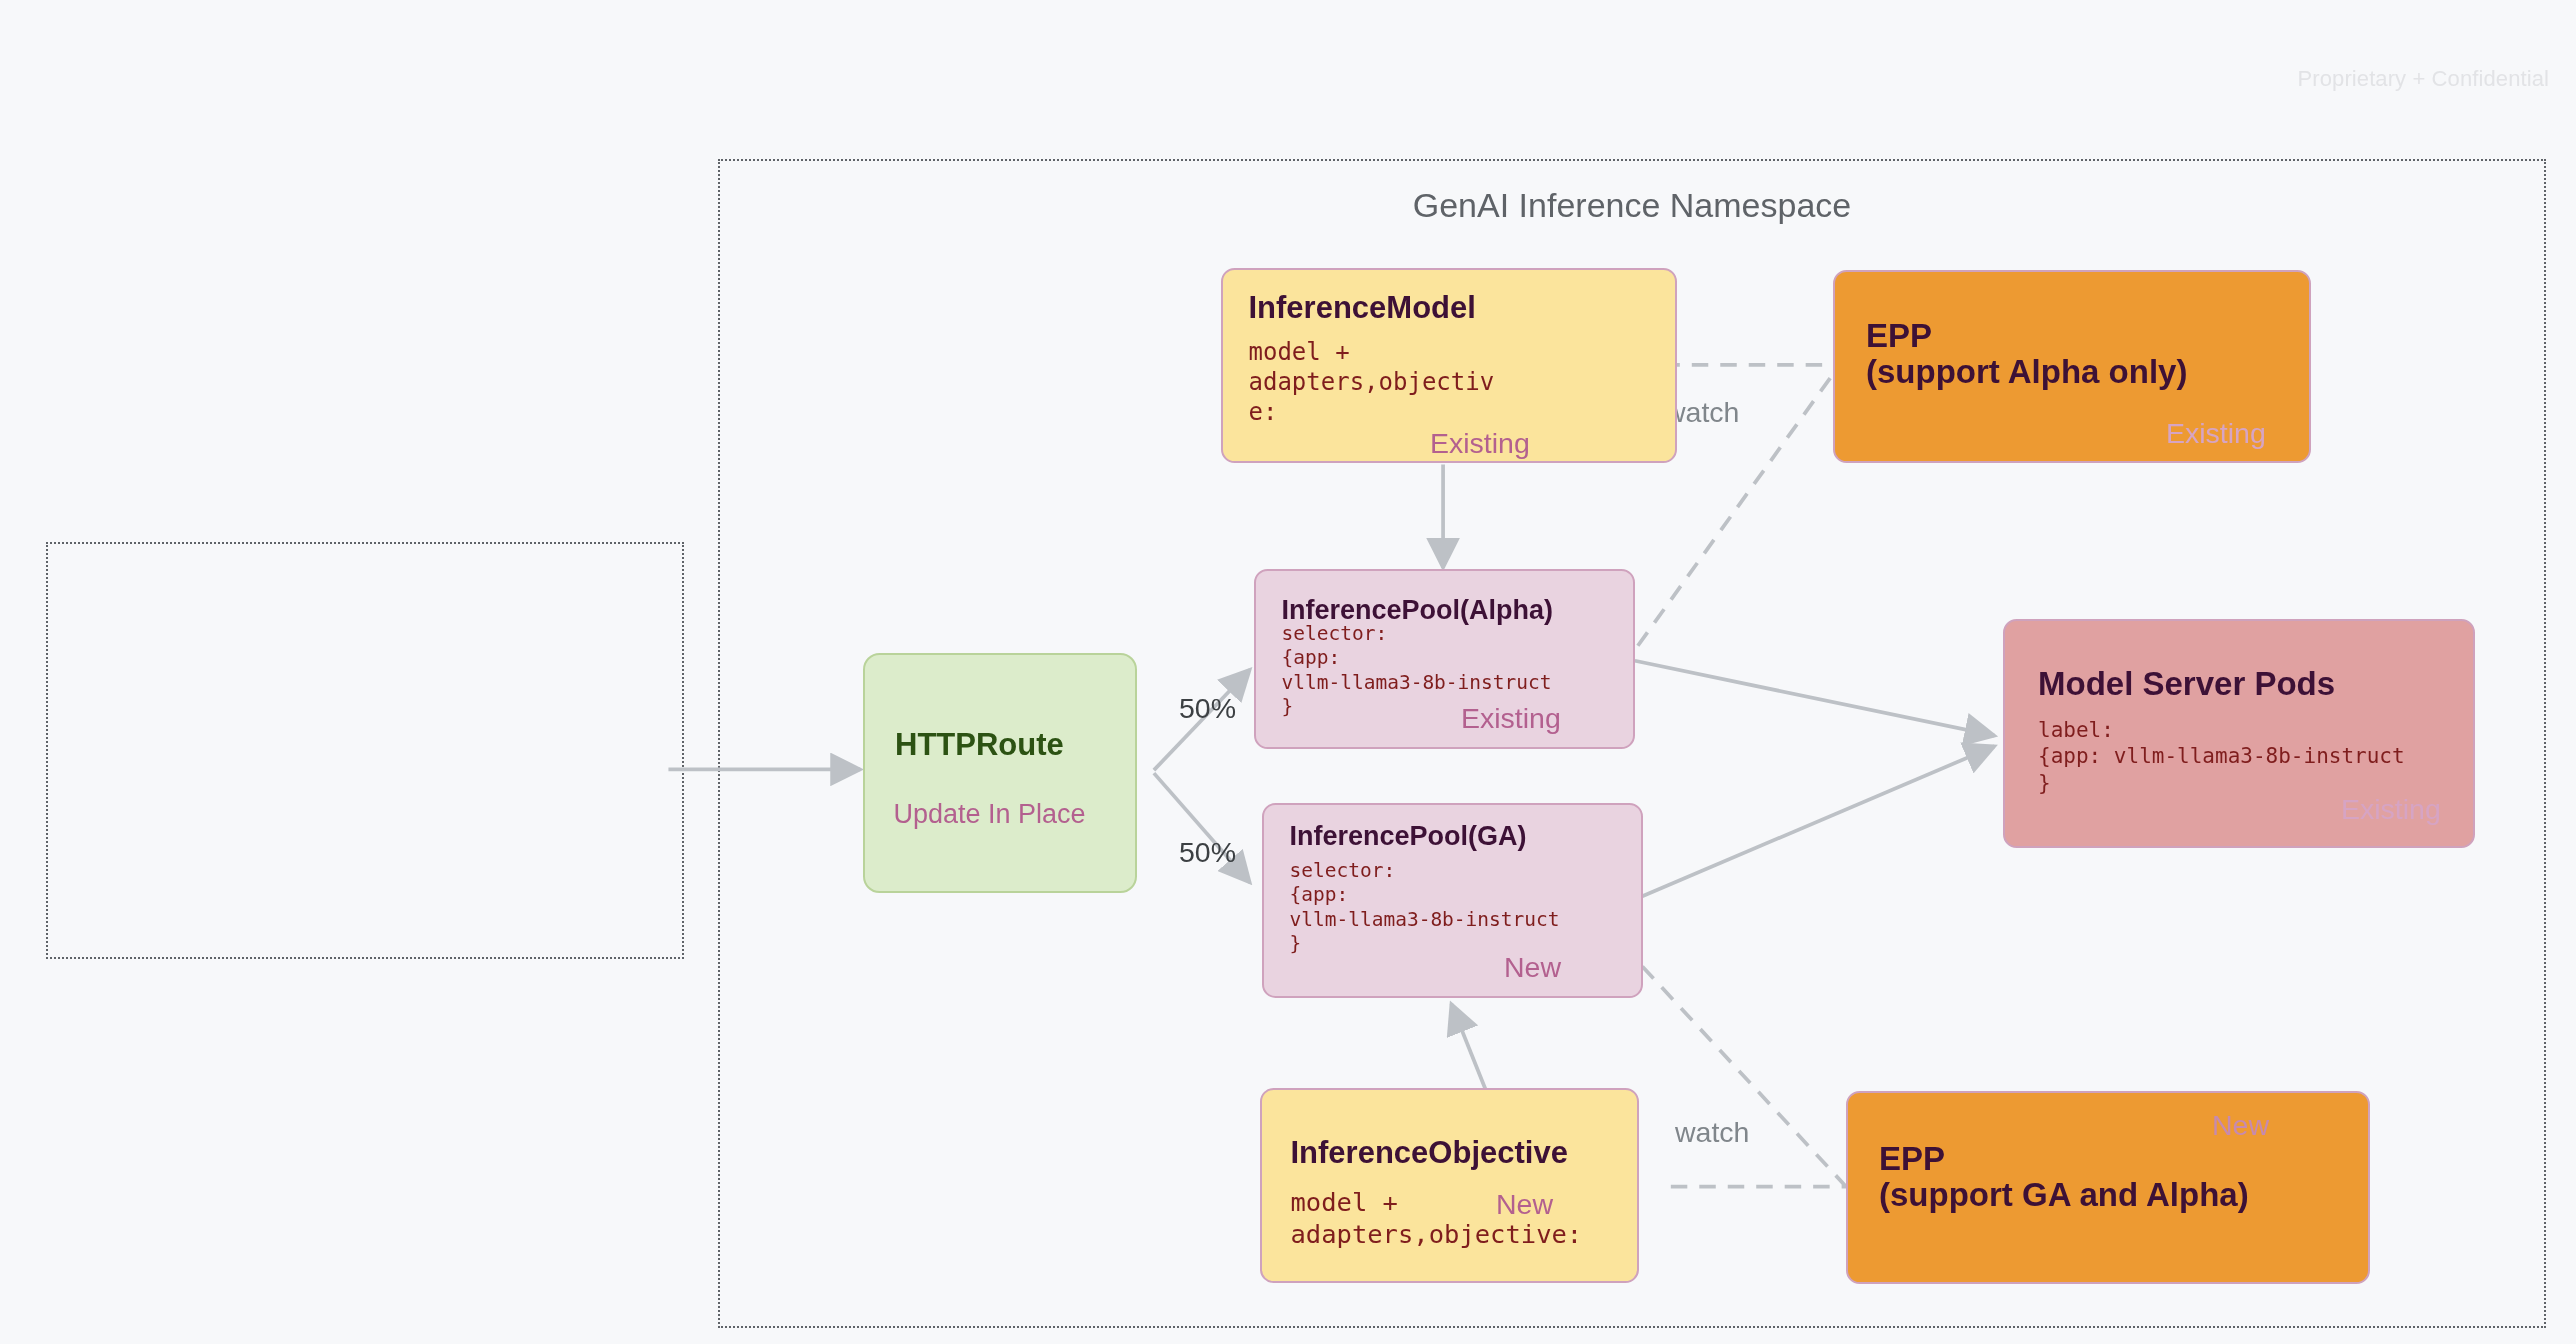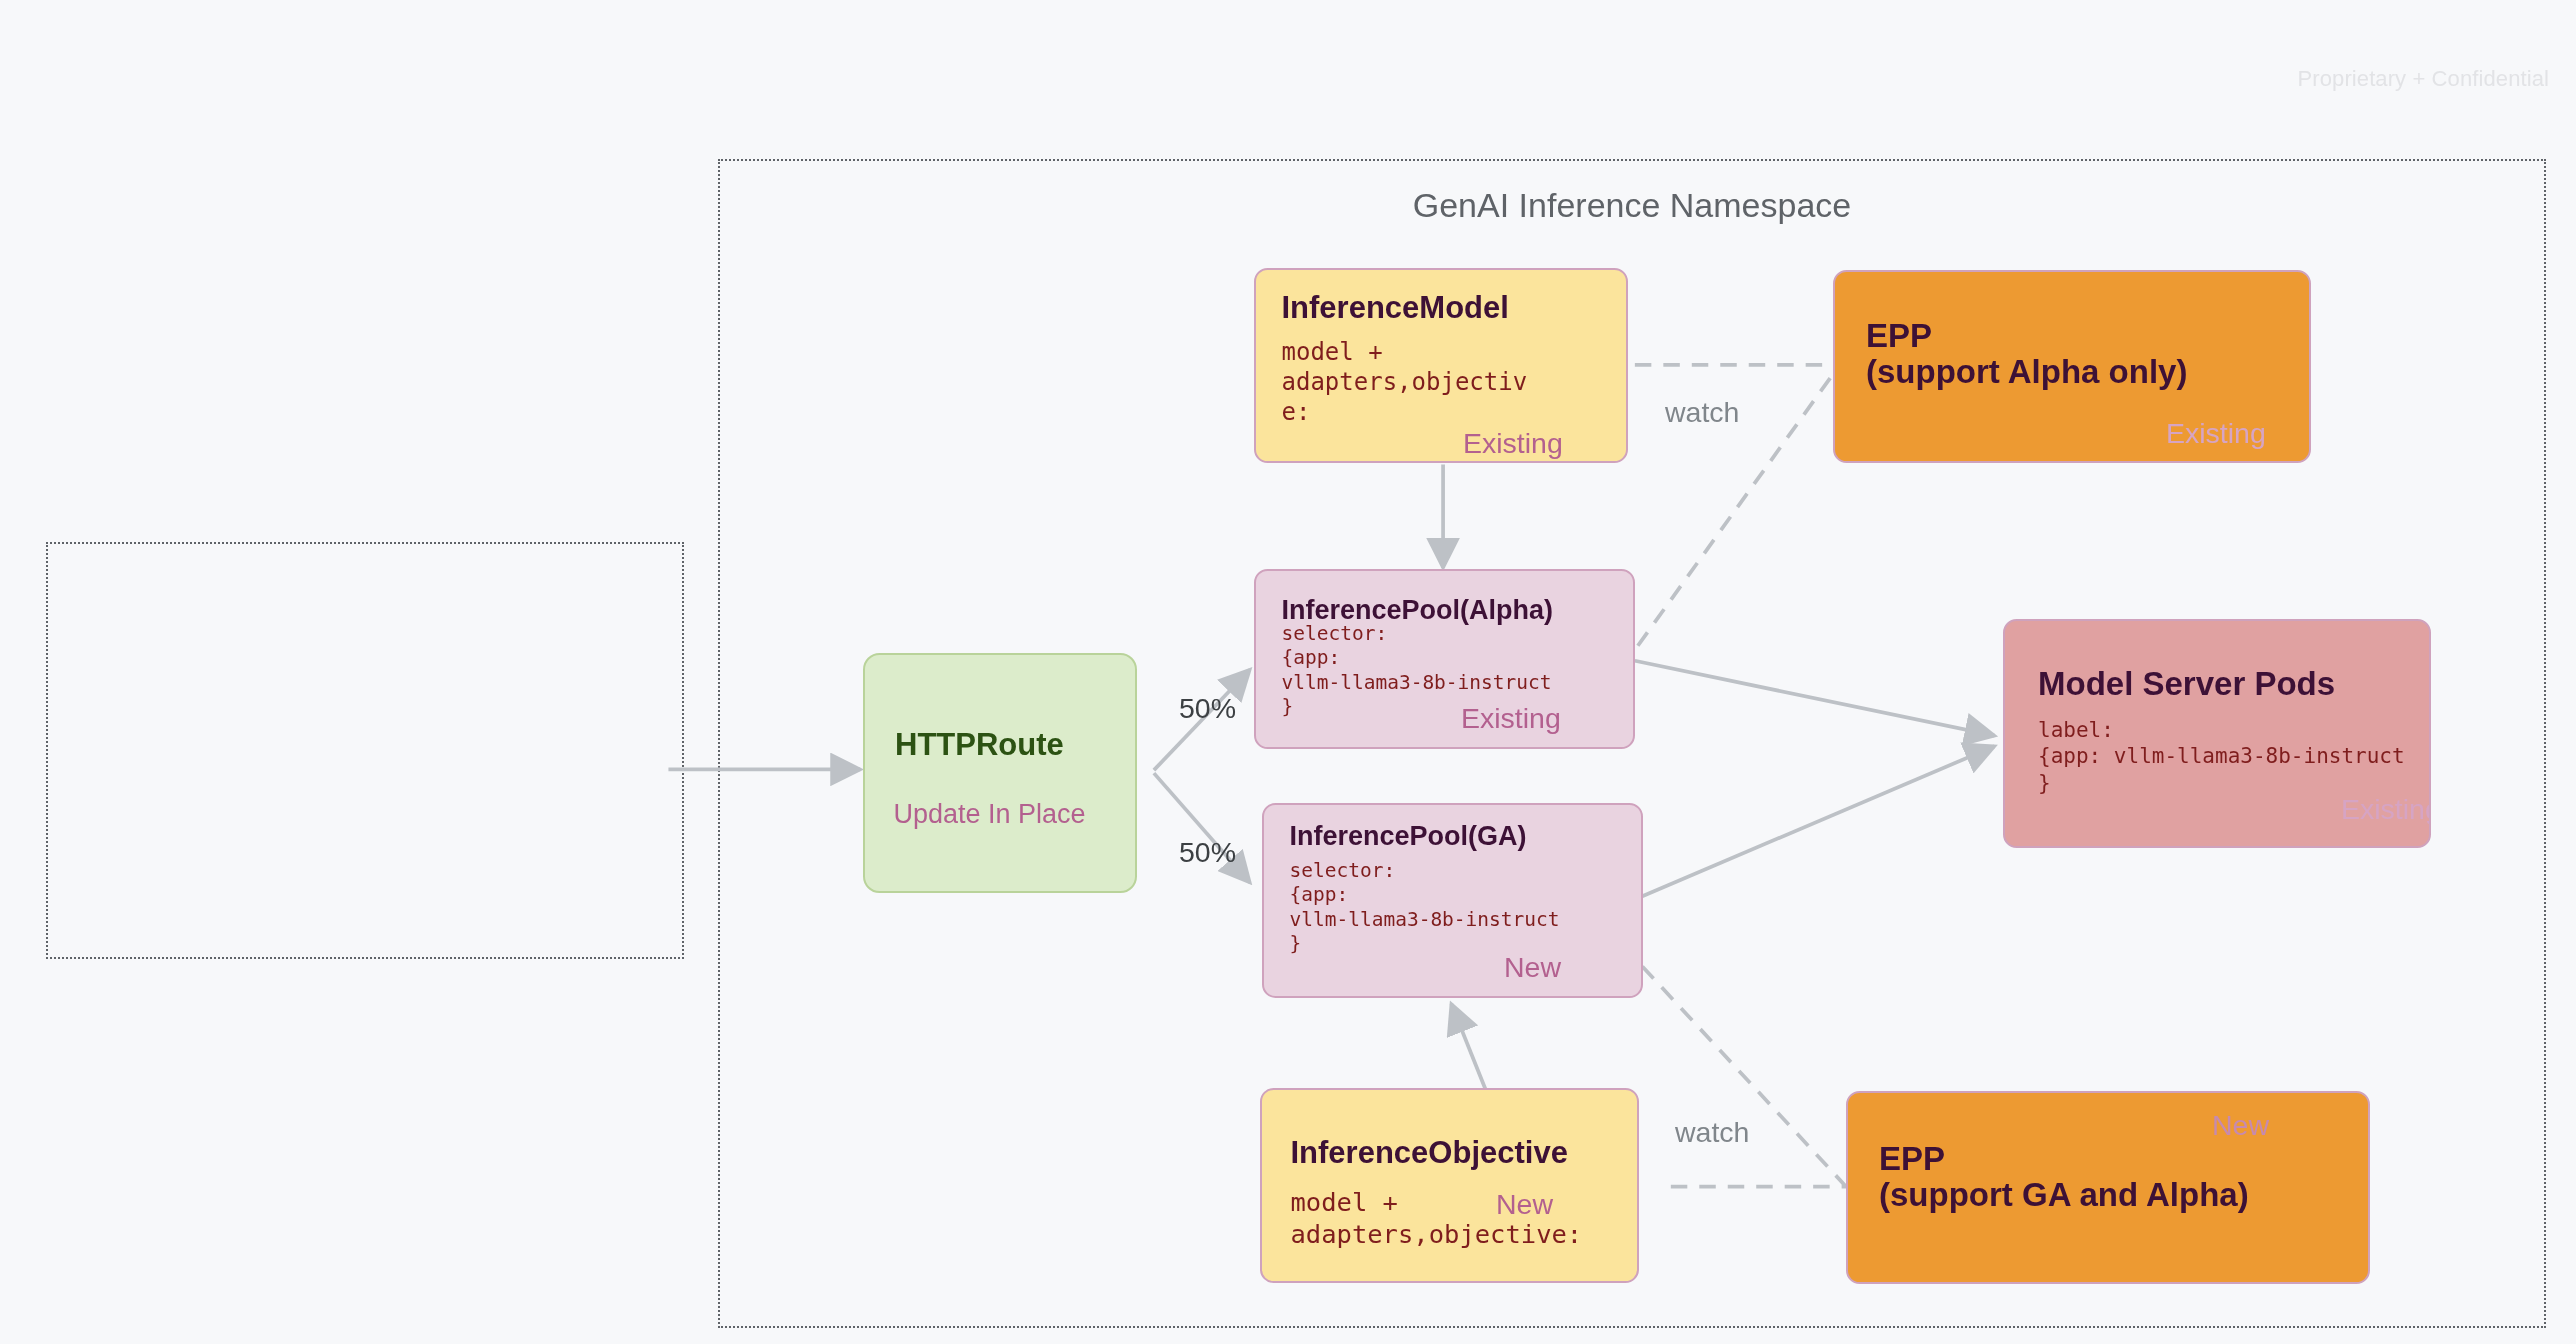--- a/index.html
+++ b/index.html
@@ -149,21 +149,21 @@
 
   <div class="edge-label muted" style="left:1665px; top:396px; font-size:28.5px;">watch</div>
   <div class="edge-label muted" style="left:1675px; top:1116px; font-size:28.5px;">watch</div>
 
 
   <div class="node" id="httproute-node" style="left:863px; top:653px; width:274px; height:240px;">
     <div class="title" style="position:absolute; left:30px; top:73px; font-size:31px;">HTTPRoute</div>
     <div class="tag" style="left:28.5px; top:146px; font-size:27px;">Update In Place</div>
   </div>
 
-  <div class="node node-yellow" id="inference-model-node" style="left:1254px; top:268px; width:374px; height:195px;">
+  <div class="node node-yellow" id="inference-model-node" style="left:1221px; top:268px; width:456px; height:195px;">
     <div class="title" style="position:absolute; left:25.5px; top:21px; font-size:31px;">InferenceModel</div>
     <div class="mono" style="position:absolute; left:25.5px; top:67px; font-size:24px;">model +
 adapters,objectiv
 e:</div>
     <div class="tag" style="left:207px; top:159px; font-size:28.5px;">Existing</div>
   </div>
 
   <div class="node node-orange" id="epp-alpha-node" style="left:1833px; top:270px; width:478px; height:193px;">
     <div class="title" style="position:absolute; left:31px; top:46px; font-size:33px;">EPP
 (support Alpha only)</div>
@@ -172,21 +172,21 @@
 
   <div class="node node-pink" id="inference-pool-alpha-node" style="left:1254px; top:569px; width:381px; height:180px;">
     <div class="title" style="position:absolute; left:25.5px; top:25px; font-size:27px;">InferencePool(Alpha)</div>
     <div class="mono" style="position:absolute; left:25.5px; top:51px; font-size:19.5px;">selector:
 {app:
 vllm-llama3-8b-instruct
 }</div>
     <div class="tag" style="left:205px; top:133px; font-size:28.5px;">Existing</div>
   </div>
 
-  <div class="node node-salmon" id="model-server-pods-node" style="left:2003px; top:619px; width:428px; height:229px;">
+  <div class="node node-salmon" id="model-server-pods-node" style="left:2003px; top:619px; width:472px; height:229px;">
     <div class="title" style="position:absolute; left:33px; top:45px; font-size:33px;">Model Server Pods</div>
     <div class="mono" style="position:absolute; left:33px; top:96px; font-size:21px;">label:
 {app: vllm-llama3-8b-instruct
 }</div>
     <div class="tag" style="left:336px; top:174px; font-size:28.5px; color:#d6a4c4;">Existing</div>
   </div>
 
   <div class="node node-pink" id="inference-pool-ga-node" style="left:1262px; top:803px; width:381px; height:195px;">
     <div class="title" style="position:absolute; left:25.5px; top:16.5px; font-size:27px;">InferencePool(GA)</div>
     <div class="mono" style="position:absolute; left:25.5px; top:54px; font-size:19.5px;">selector:

